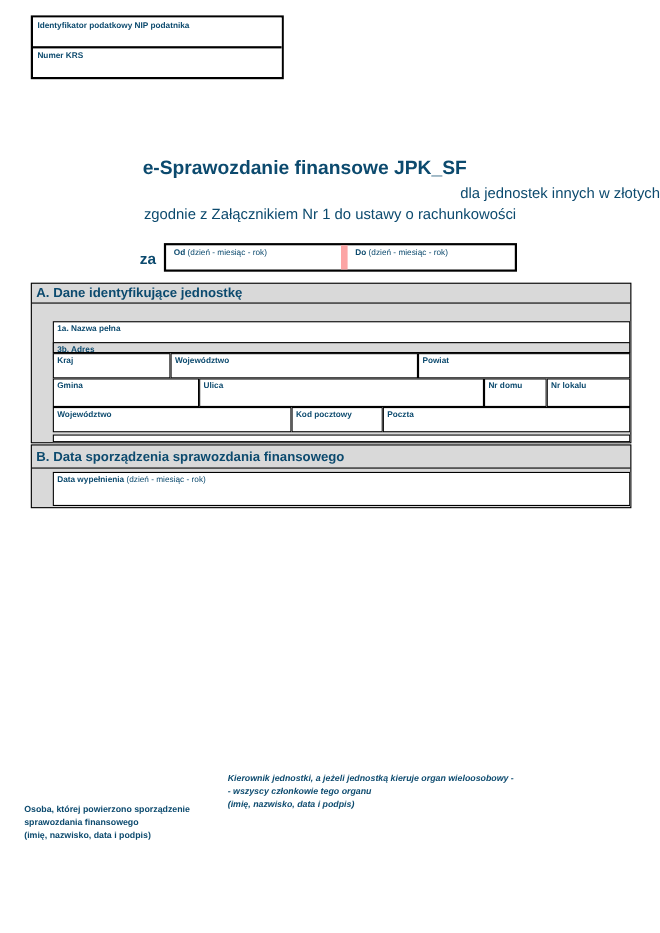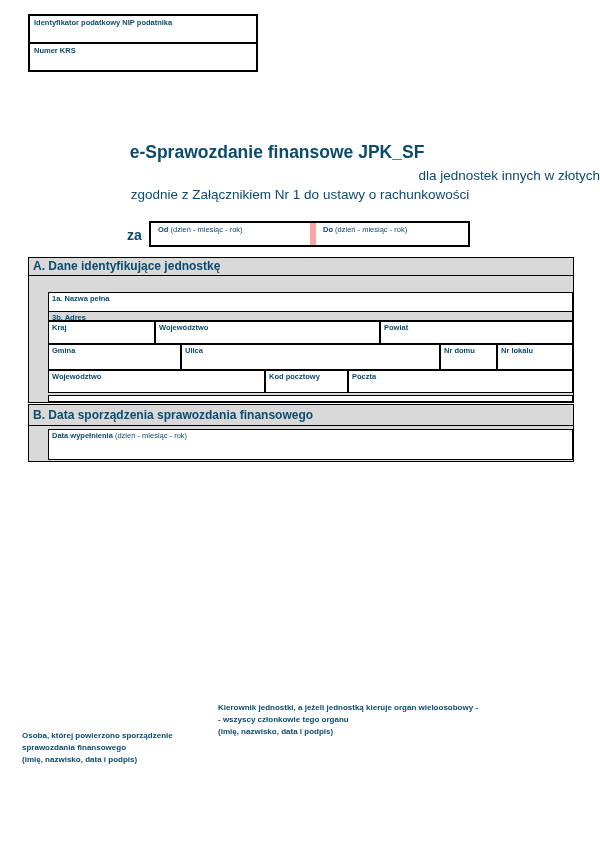--- a/index.html
+++ b/index.html
@@ -52,21 +52,21 @@
   .f-nrlokalu   {left:468px;top:86px;  width:76px;  height:26px;}
   .f-miejscowosc{left:19px; top:112px; width:217px; height:23px;}
   .f-kod        {left:236px;top:112px; width:83px;  height:23px;}
   .f-poczta     {left:319px;top:112px; width:225px; height:23px;}
   .f-empty      {left:19px; top:137px; width:525px; height:7px;}
   
   .f-data       {left:19px; top:24px;  width:525px; height:31px;}
   
   .sig{position:absolute;top:702px;font-size:8px;font-weight:bold;line-height:11.8px;white-space:nowrap;}
   .sig-left{left:22px;margin-top:28px;}
-  .sig-right{left:218px;}
+  .sig-right{left:207px;font-style:italic;}
 </style>
 </head>
 <body>
 
 <div class="page">
 
   <div class="id-box">
     <div class="id-cell">
       <span class="cell-label">Identyfikator podatkowy NIP podatnika</span>
     </div>

